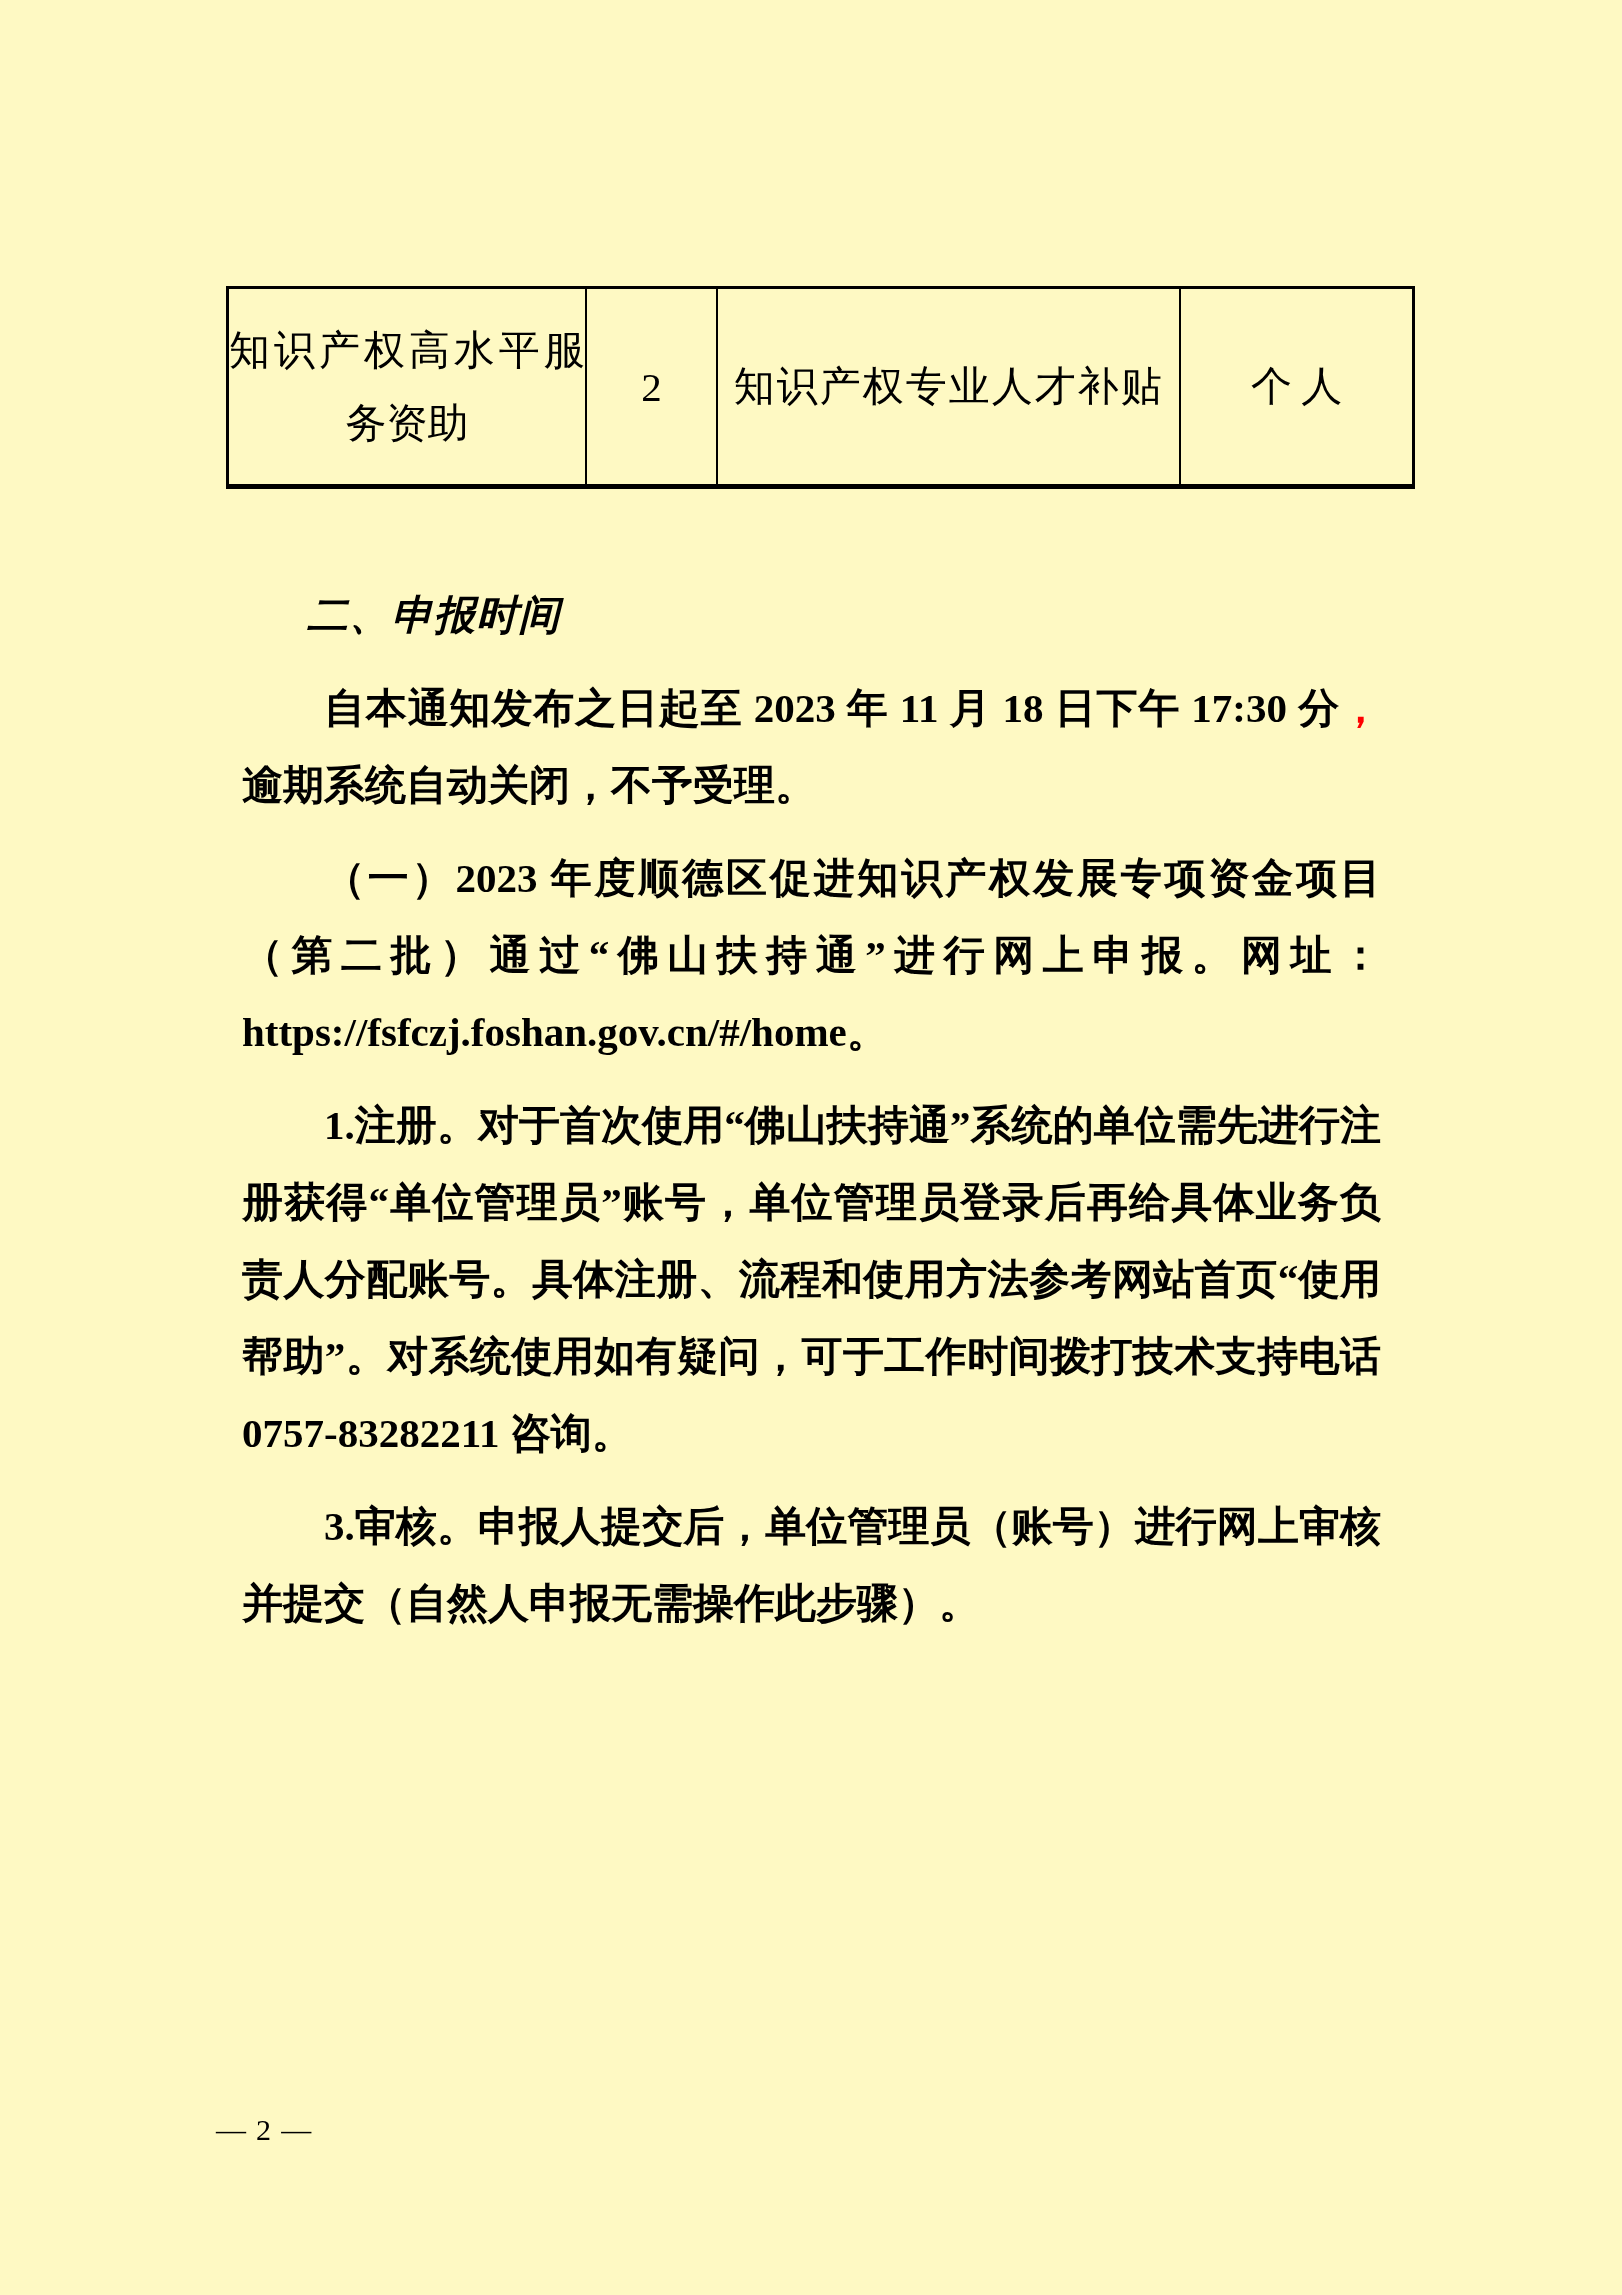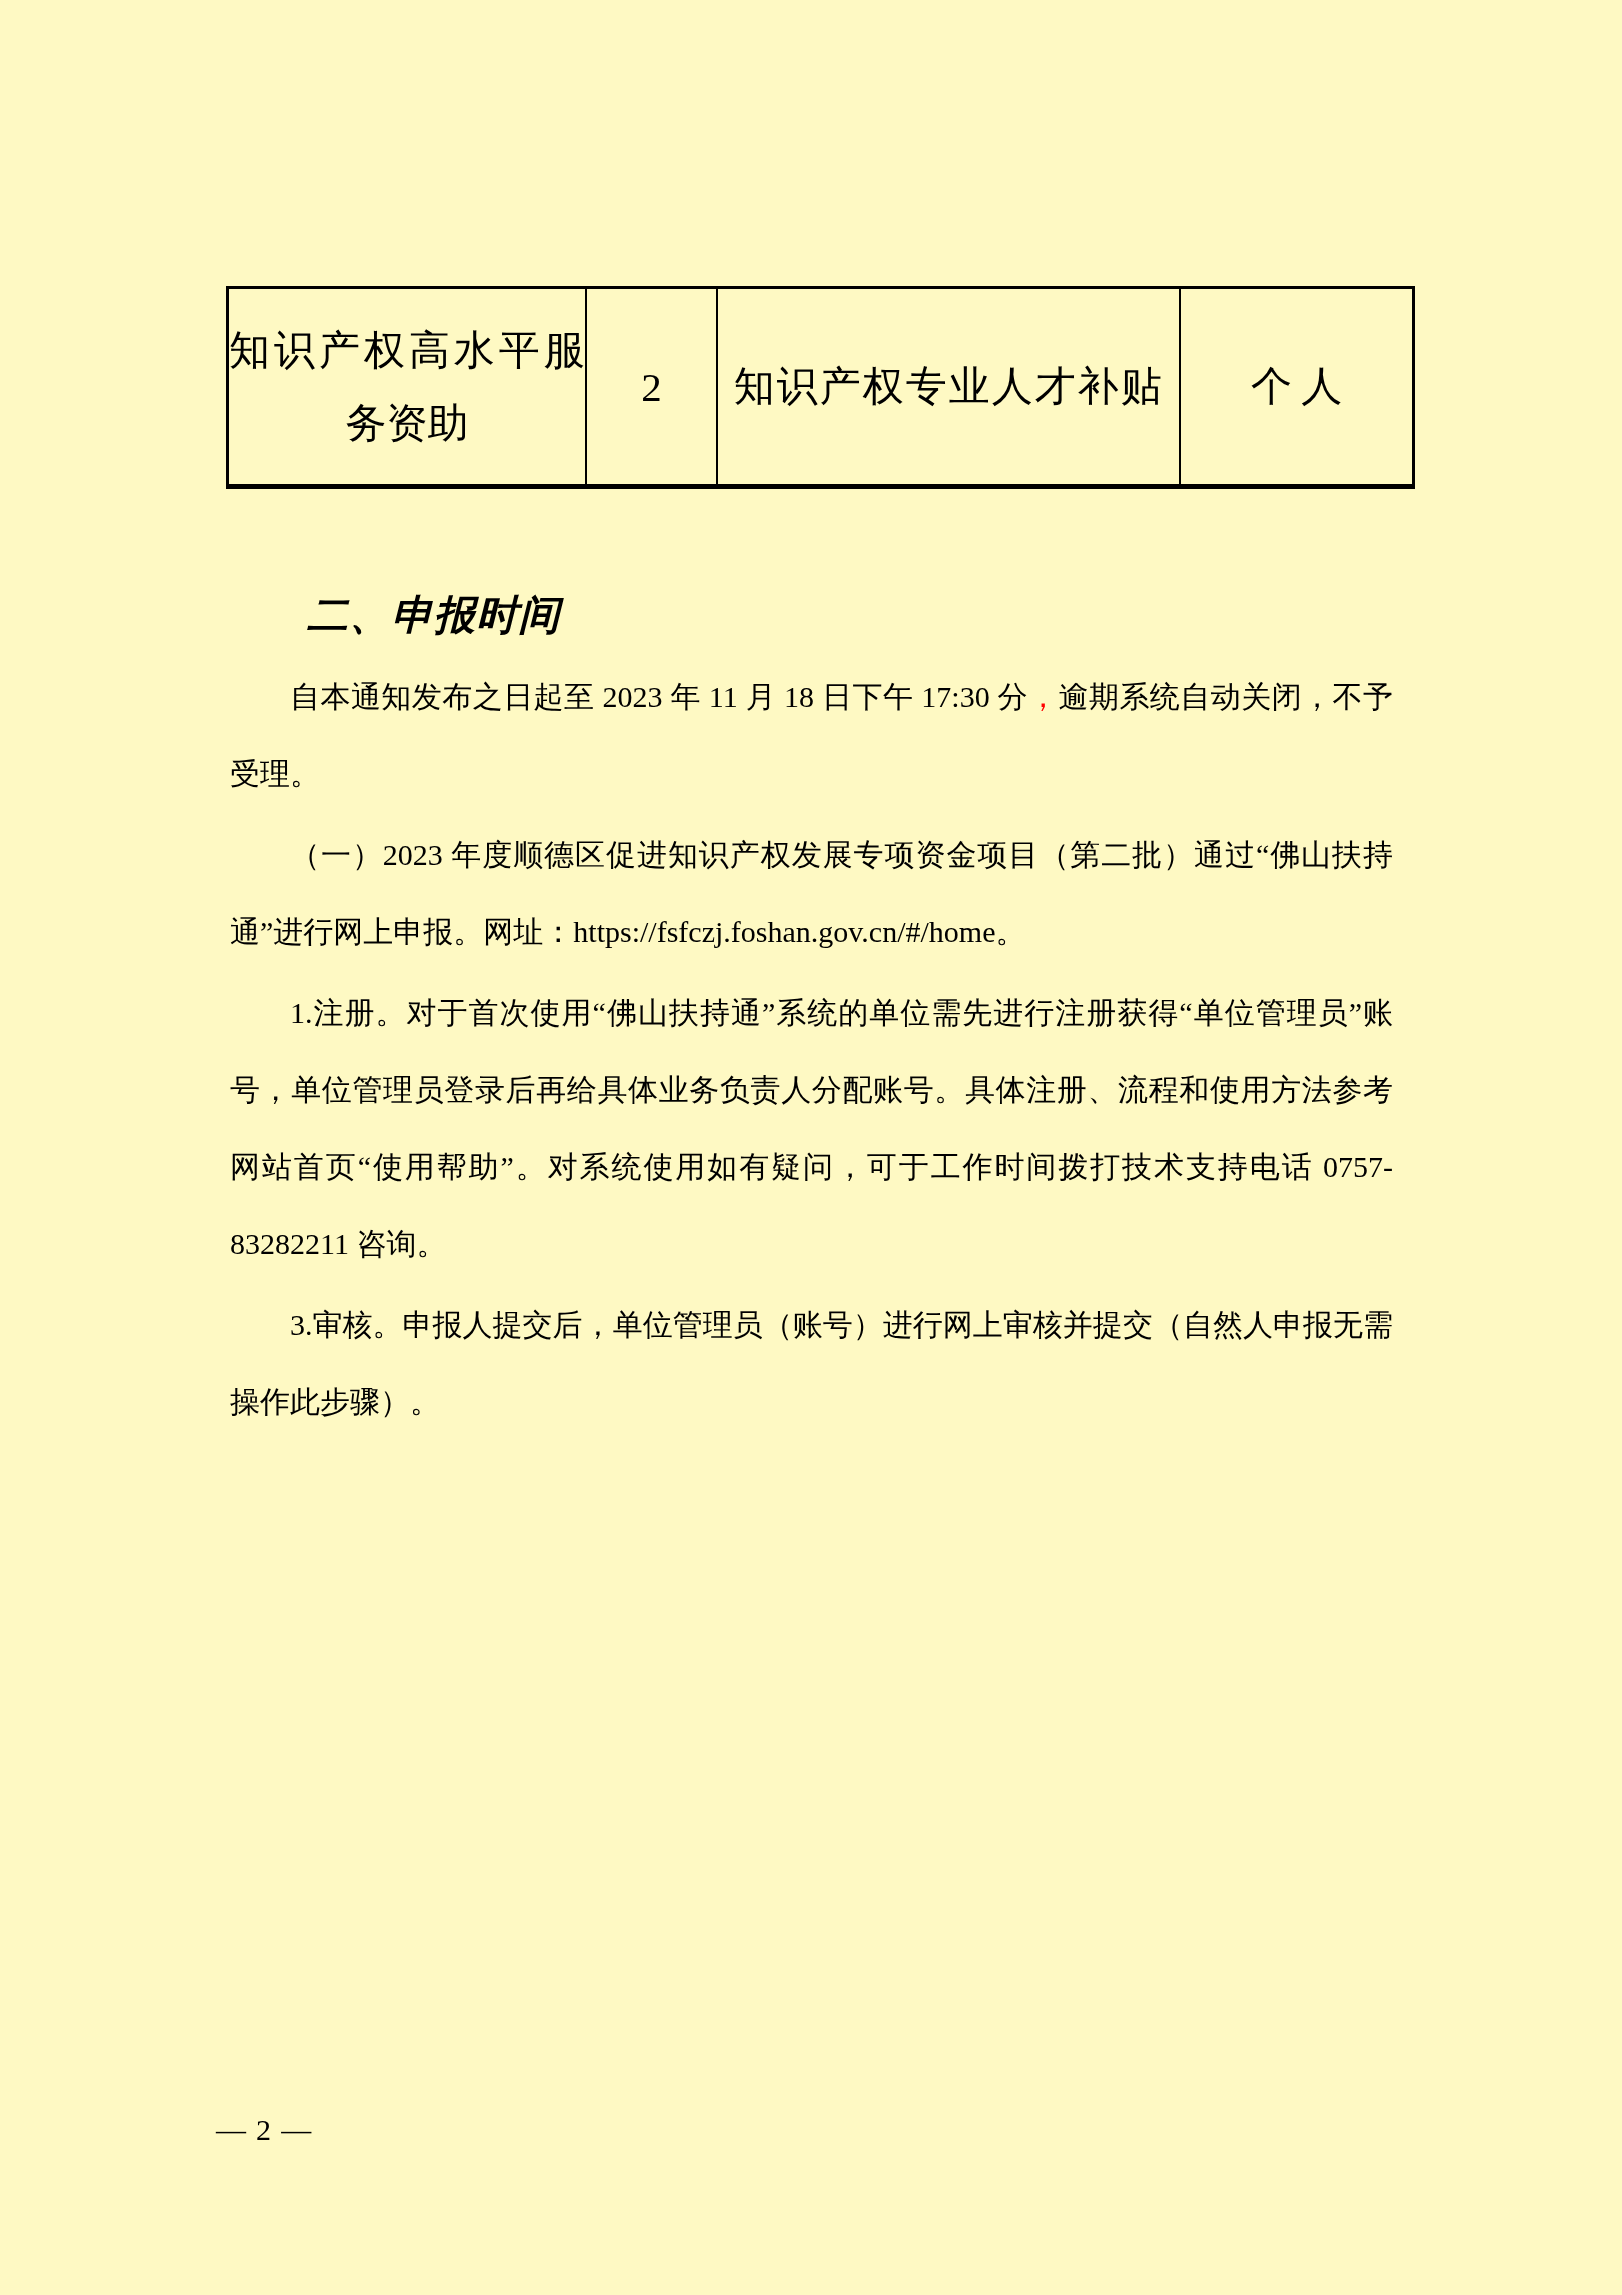--- a/index.html
+++ b/index.html
@@ -67,26 +67,27 @@
     font-weight: bold;
     font-size: 41px;
     line-height: 77px;
     letter-spacing: 1.3px;
   }
   .h-first {
     margin-top: 88px;
     font-style: italic;
   }
   p.body {
-    margin: 4px;
-    font-size: 30px;
+    margin: 16px;
+    font-size: 41px;
     line-height: 77px;
     text-align: justify;
     text-indent: 2em;
     word-break: normal;
+    font-weight: bold;
   }
   .red-text {
     color: #ff0000;
   }
   .footer {
     position: absolute;
     left: 216px;
     top: 2110px;
     font-size: 30px;
     line-height: 39px;

